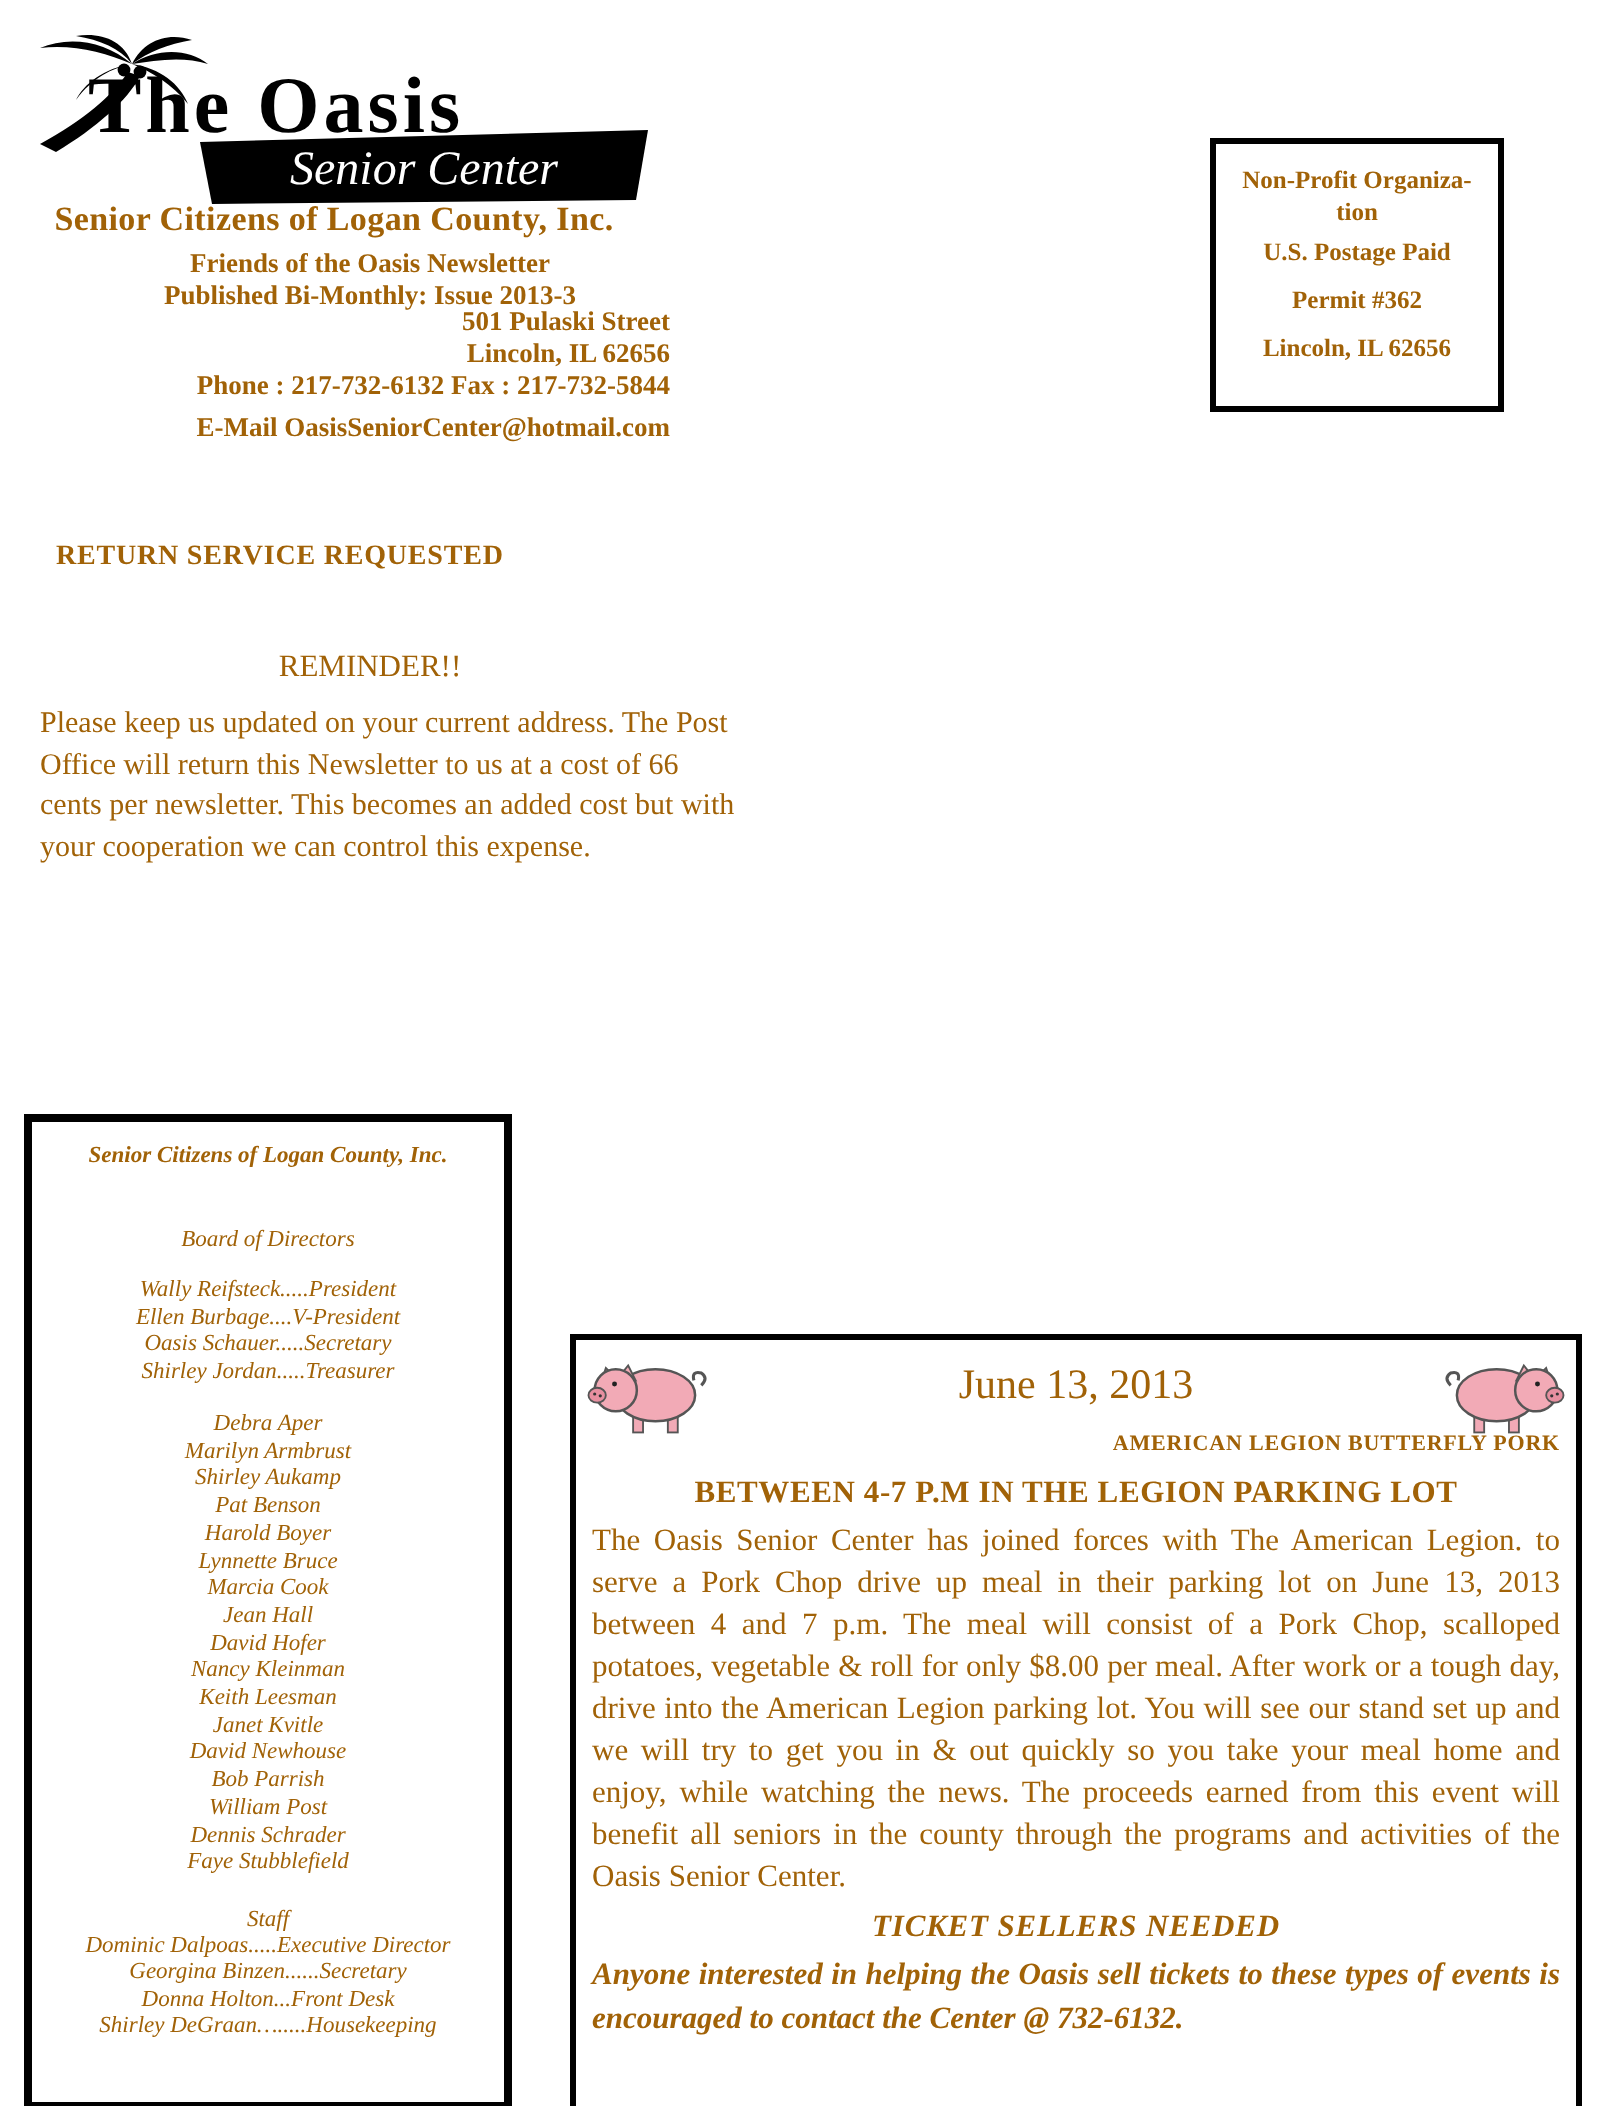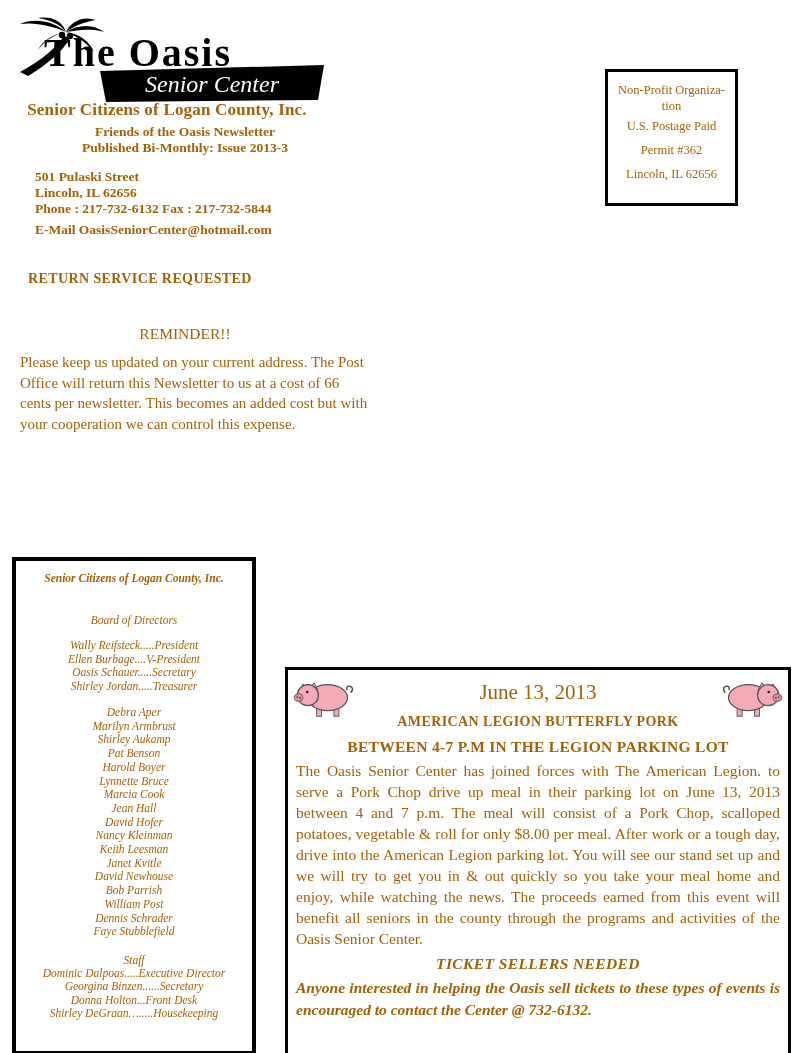--- a/index.html
+++ b/index.html
@@ -8,33 +8,33 @@
     position:relative; width:800px; height:1053px; margin:12px auto;
     background:#fff; color:#a16207; font-family:"Liberation Serif", serif;
     overflow:hidden;
   }
   .abs { position:absolute; }
 
   
   .logo-svg { position:absolute; left:8px; top:4px; width:318px; height:86px; }
   .org-name { left:8px; top:88px; width:318px; font-size:17px; font-weight:bold; text-align:center; letter-spacing:0.2px; }
   .nl-block { left:35px; top:112px; width:300px; text-align:center; font-weight:bold; font-size:13.5px; line-height:16px; }
-  .addr-block { left:35px; top:157px; width:300px; text-align:left; font-weight:bold; font-size:13.5px; line-height:16px; }
+  .addr-block { left:35px; top:141px; width:300px; text-align:right; font-weight:bold; font-size:13.5px; line-height:16px; }
   .addr-email { margin-top:5px; }
 
   .return-service { left:28px; top:259px; font-size:14px; font-weight:bold; letter-spacing:0.4px; }
   .dues-heading { left:20px; top:290px; font-size:16px; font-weight:bold; text-decoration:underline; letter-spacing:0.2px; }
   .reminder { left:20px; top:313px; width:330px; text-align:center; font-size:15.5px; }
   .notice { left:20px; top:340px; width:350px; font-size:15px; line-height:20.5px; text-align:left; }
 
   
   .postage-box {
-    left:605px; top:57px; width:133px; height:137px;
+    left:605px; top:57px; width:147px; height:137px;
     border:3px solid #000; text-align:center;
-    font-weight:normal; font-size:12.5px; padding-top:10px;
+    font-weight:bold; font-size:12.5px; padding-top:10px;
   }
   .postage-box .pline { line-height:24px; }
   .postage-box .pline.short { line-height:16px; }
 
   
   .board-box {
     left:12px; top:545px; width:244px; height:498px;
     border:4px solid #000; text-align:center;
     font-style:italic; font-size:11.5px; padding-top:10px;
   }
@@ -47,21 +47,21 @@
 
   
   .event-box {
     left:285px; top:655px; width:506px; height:389px;
     border:3px solid #000; padding:8px 8px 0 8px; text-align:center;
   }
   .pig { position:absolute; width:62px; height:44px; }
   .pig-left { left:5px; top:5px; }
   .pig-right { right:5px; top:5px; transform:scaleX(-1); }
   .event-date { font-size:21px; font-weight:normal; line-height:28px; }
-  .event-title { font-size:14px; font-weight:bold; line-height:20px; letter-spacing:0.4px; margin-top:6px; }
+  .event-title { font-size:11px; font-weight:bold; line-height:20px; letter-spacing:0.4px; margin-top:6px;text-align:right; }
   .event-title2 { font-size:15.5px; font-weight:bold; line-height:20px; letter-spacing:0.4px; }
   .event-subtitle { font-size:15.5px; font-weight:bold; line-height:22px; margin-top:4px; letter-spacing:0.3px; }
   .event-body { font-size:15.5px; line-height:21px; text-align:justify; margin-top:2px; }
   .ticket-heading { font-size:15.5px; font-weight:bold; font-style:italic; line-height:22px; margin-top:4px; letter-spacing:0.4px; }
   .ticket-body { font-size:15.5px; font-weight:bold; font-style:italic; line-height:22px; text-align:justify; margin-top:2px; }
 </style>
 </head>
 <body>
 
 <div class="page">

